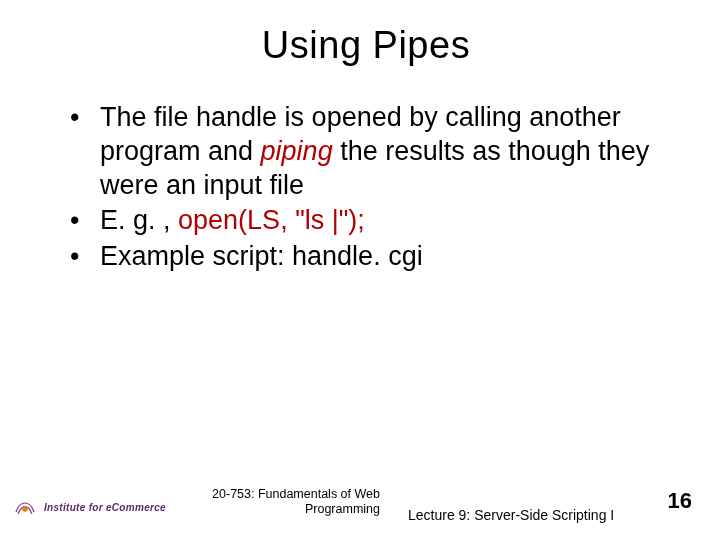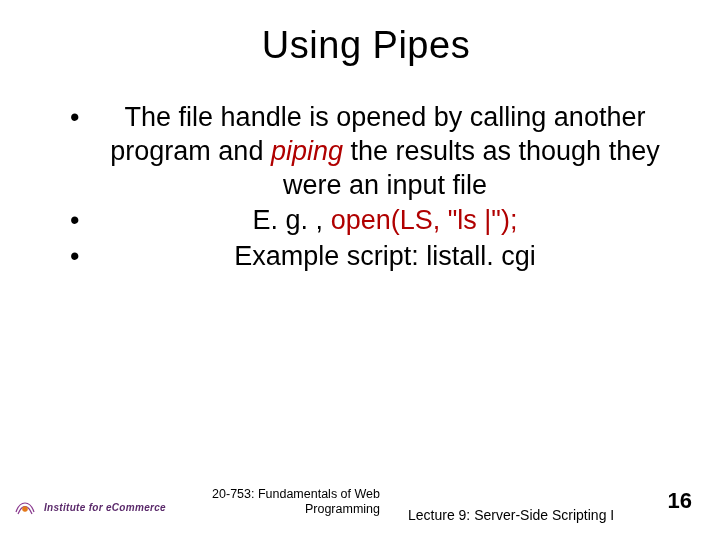--- a/index.html
+++ b/index.html
@@ -21,21 +21,20 @@
     font-size: 38px;
     font-weight: 400;
     font-family: Verdana, Geneva, sans-serif;
     margin-top: 6px;
     margin-bottom: 34px;
     letter-spacing: 0.5px;
   }
   .content {
     padding-left: 18px;
     padding-right: 10px;
-    text-align: center;
   }
   ul { list-style: none; }
   li {
     font-size: 27px;
     line-height: 1.25;
     margin-bottom: 2px;
     position: relative;
     padding-left: 30px;
     font-family: Verdana, Geneva, sans-serif;
   }
@@ -104,21 +103,21 @@
   <h1 class="title">Using Pipes</h1>
 
   <div class="content">
     <ul>
       <li>
         <span>The file handle is opened by calling another program and </span><span class="em-red">piping</span><span> the results as though they were an input file</span>
       </li>
       <li>
         <span>E. g. , </span><span class="code-red">open(LS, "ls |");</span>
       </li>
-      <li>Example script: listall. cgi</li>
+      <li>Example script: handle. cgi</li>
     </ul>
   </div>
 
   <div class="footer">
     <div class="logo-wrap">
       <svg width="26" height="26" viewBox="0 0 26 26">
         <g fill="none" stroke="#8a3a8f" stroke-width="1.2">
           <path d="M4 18 C 8 6, 18 6, 22 18"></path>
           <path d="M6 20 C 10 10, 16 10, 20 20"></path>
           <circle cx="13" cy="15" r="2.2" fill="#e47a1a" stroke="#e47a1a"></circle>

